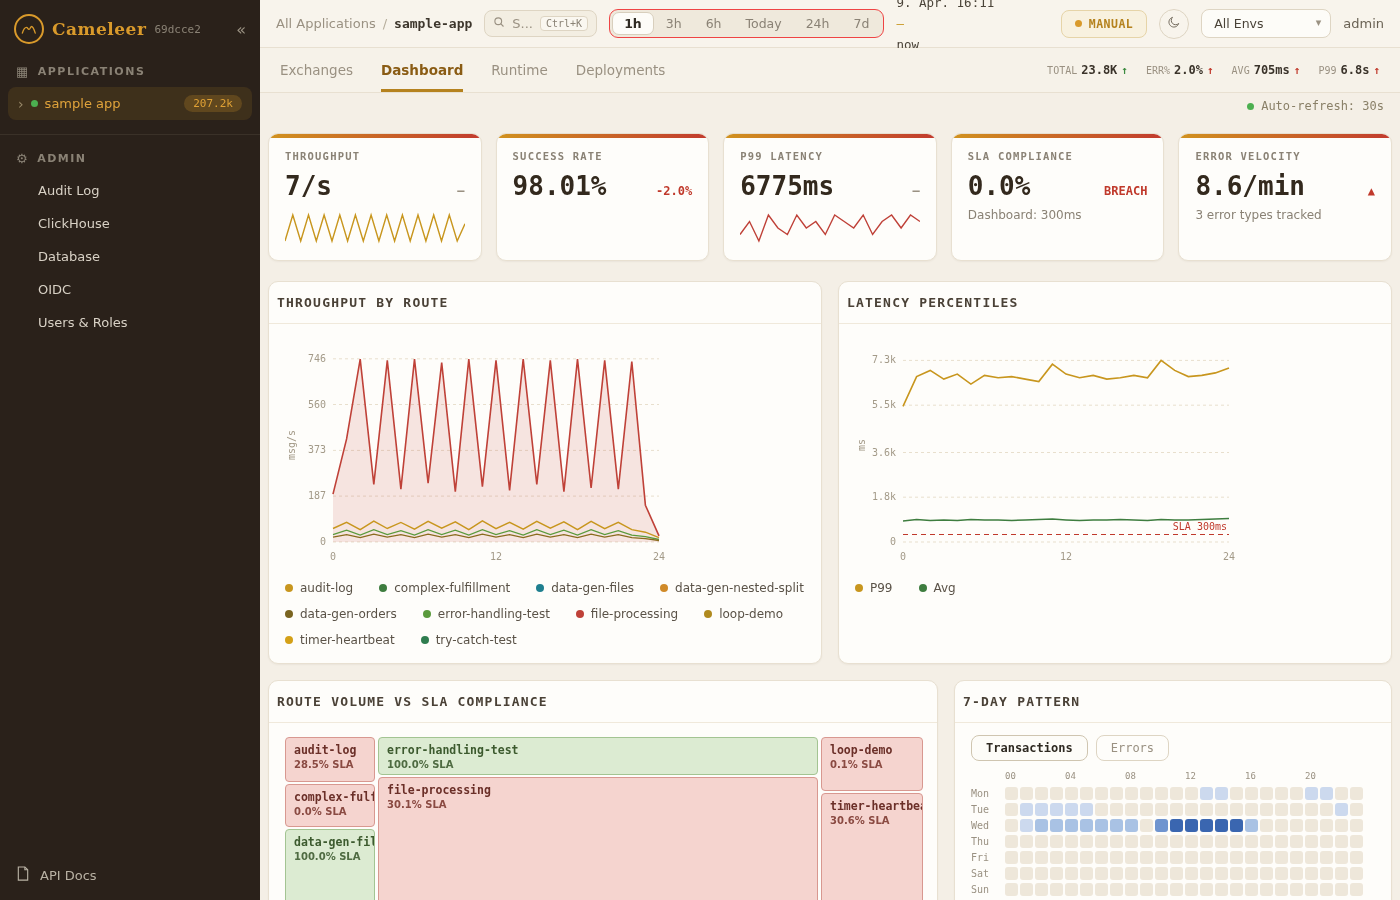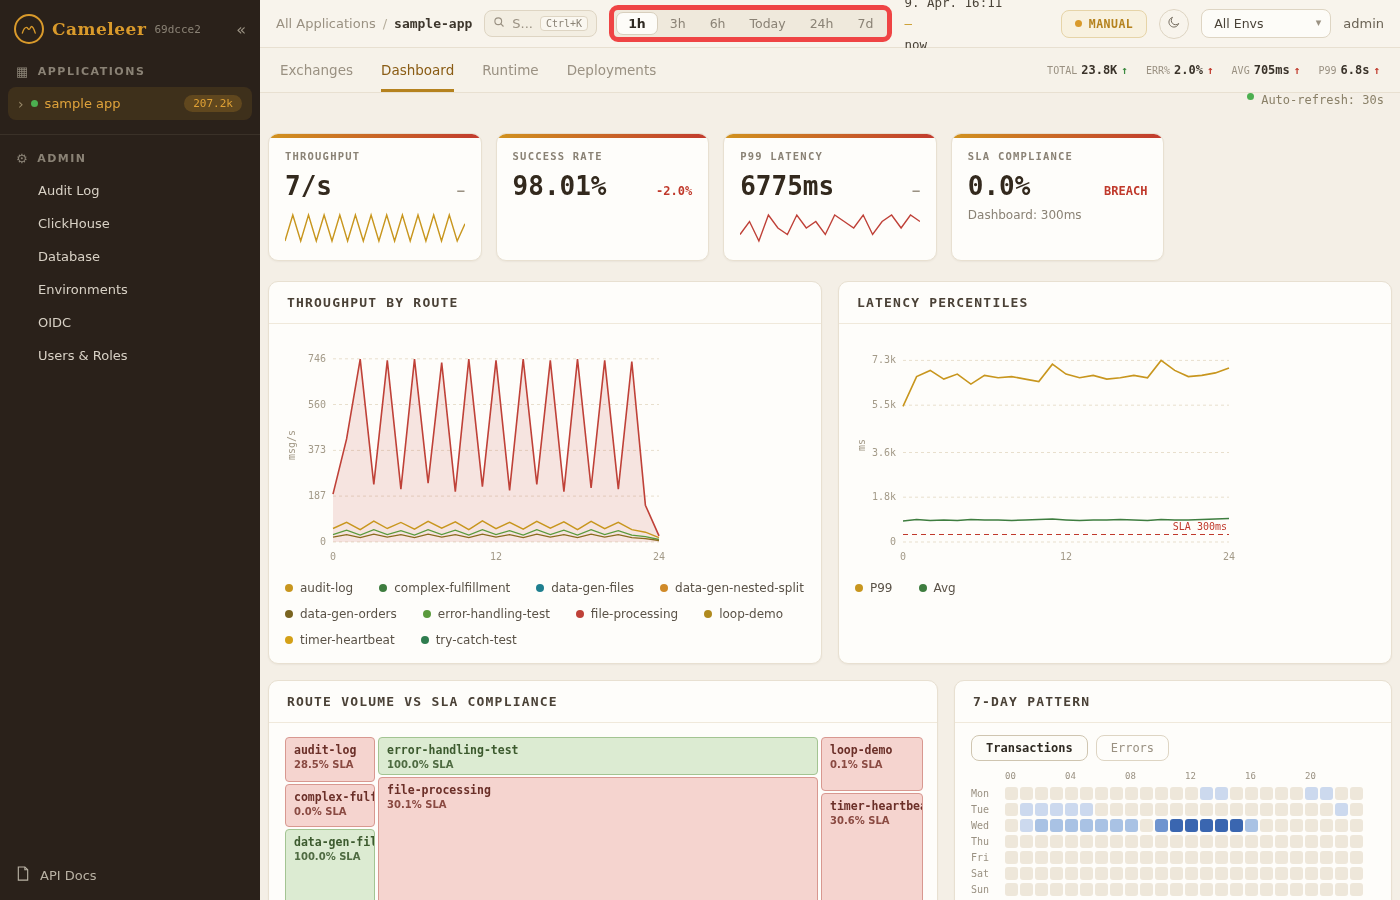--- a/index.html
+++ b/index.html
@@ -31,59 +31,59 @@
 
   
   .main { flex:1; display:flex; flex-direction:column; overflow:hidden; }
   .topbar { height:48px; display:flex; align-items:center; gap:12px; padding:0 16px; background:#f8f4ec; border-bottom:1px solid #e8e0d1; flex-shrink:0; white-space:nowrap; }
   .breadcrumb { display:flex; gap:7px; align-items:center; }
   .bc-root { color:#9a9182; cursor:pointer; }
   .bc-sep { color:#b5ac9a; }
   .bc-cur { font-family:"DejaVu Sans Mono",monospace; font-weight:bold; color:#3d362c; }
   .search-box { display:flex; align-items:center; gap:7px; border:1px solid #ded5c3; background:#f3eee2; border-radius:8px; padding:5px 8px; color:#9a9182; cursor:text; }
   .search-box kbd { font-family:"DejaVu Sans Mono",monospace; font-size:10px; color:#8a8275; border:1px solid #ded5c3; background:#faf7f0; border-radius:4px; padding:1px 5px; }
-  .range-group { display:flex; border:5px solid #ef4444; background:#efe9dc; border-radius:9px; padding:2px; }
+  .range-group { display:flex; border:1px solid #ef4444; background:#efe9dc; border-radius:9px; padding:2px; }
   .range-btn { border:none; background:transparent; font-family:"DejaVu Sans","Liberation Sans",sans-serif; font-size:12.5px; color:#8a8275; padding:4px 12px; border-radius:7px; cursor:pointer; }
   .range-btn.active { background:#fdfcf8; border:1px solid #d8cfbd; color:#2f2a22; font-weight:bold; padding:3px 11px; }
   .date-range { font-family:"DejaVu Sans Mono",monospace; font-size:12.5px; color:#4a4338; display:flex; gap:6px;flex-direction:column; }
   .date-range .sep { color:#c8961e; }
   .manual-btn { margin-left:auto; display:flex; align-items:center; gap:7px; border:1px solid #e6d4a8; background:#f8f1df; border-radius:8px; padding:6px 13px; font-family:"DejaVu Sans Mono",monospace; font-size:11.5px; font-weight:bold; letter-spacing:.5px; color:#b5821e; cursor:pointer; }
   .dot-amber { width:7px; height:7px; border-radius:50%; background:#d99a2b; }
   .moon-btn { width:30px; height:30px; border-radius:50%; border:1px solid #ded5c3; background:#f8f4ec; display:flex; align-items:center; justify-content:center; cursor:pointer; }
   .env-select { position:relative; border:1px solid #ded5c3; background:#fdfcf8; border-radius:8px; padding:6px 28px 6px 12px; font-size:12.5px; color:#4a4338; cursor:pointer; min-width:130px; }
   .env-caret { position:absolute; right:9px; top:6px; color:#9a9182; font-size:11px; }
   .user { color:#6a6254; font-size:13px; }
 
   .tabbar { height:45px; display:flex; align-items:stretch; padding:0 20px; gap:28px; border-bottom:1px solid #e8e0d1; background:#f6f2e9; flex-shrink:0; }
   .tabs { display:flex; gap:28px; }
   .tab { display:flex; align-items:center; color:#9a9182; font-size:13.5px; cursor:pointer; border-bottom:3px solid transparent; padding-top:3px; }
-  .tab.active { color:#8a5c14; font-weight:normal; border-bottom-color:#b5821e; }
+  .tab.active { color:#8a5c14; font-weight:bold; border-bottom-color:#b5821e; }
   .stats { margin-left:auto; display:flex; gap:18px; align-items:center; font-family:"DejaVu Sans Mono",monospace; }
   .stat { display:flex; gap:4px; align-items:baseline; }
   .stat-label { font-size:10px; color:#9a9182; }
   .stat-value { font-size:12px; font-weight:bold; color:#3a332a; }
   .stat-arrow { font-size:11px; font-weight:bold; }
 
-  .refresh-row { height:26px; display:flex; align-items:flex-start; justify-content:flex-end; gap:7px; padding:0 16px; font-family:"DejaVu Sans Mono",monospace; font-size:12px; color:#8a8068; flex-shrink:0; }
+  .refresh-row { height:26px; display:flex; align-items:center; justify-content:flex-end; gap:7px; padding:0 16px; font-family:"DejaVu Sans Mono",monospace; font-size:12px; color:#8a8068; flex-shrink:0; }
 
   .content { padding:6px 8px 0; }
   .kpis { display:grid; grid-template-columns:repeat(5,1fr); gap:14px; padding:8px 0 6px; }
   .kpi { position:relative; overflow:hidden; background:#fefdfa; border:1px solid #e8e0d1; border-radius:10px; padding:16px 16px 8px; box-shadow:0 1px 2px rgba(90,70,40,.06); min-height:128px; }
   .kpi::before { content:""; position:absolute; top:0; left:0; right:0; height:4px; background:linear-gradient(90deg,#d1921f,#c23b2e); }
   .kpi-title { font-family:"DejaVu Sans Mono",monospace; font-size:10.5px; font-weight:bold; letter-spacing:1.2px; color:#8a8275; margin-bottom:9px; }
   .kpi-mid { display:flex; justify-content:space-between; align-items:baseline; }
   .kpi-value { font-family:"DejaVu Sans Mono",monospace; font-weight:bold; font-size:26px; color:#33291d; }
   .kpi-delta { font-family:"DejaVu Sans Mono",monospace; font-size:12px; font-weight:bold; }
   .kpi-sub { font-size:12px; color:#8a8275; margin-top:7px; min-height:2px; }
   .spark { display:block; margin-top:2px; width:100%; }
 
   .charts-row { display:grid; grid-template-columns:1fr 1fr; gap:16px; margin-top:14px; }
   .bottom-row { display:grid; grid-template-columns:670px 1fr; gap:16px; margin-top:16px; }
   .panel { background:#fefdfa; border:1px solid #e8e0d1; border-radius:10px; box-shadow:0 1px 2px rgba(90,70,40,.06); overflow:hidden; }
-  .panel-h { padding:13px 18px; font-family:"DejaVu Sans Mono",monospace; font-weight:bold; font-size:13px; letter-spacing:1.2px; color:#4a4136; border-bottom:1px solid #f0e9db; }
+  .panel-h { padding:13px 8px; font-family:"DejaVu Sans Mono",monospace; font-weight:bold; font-size:13px; letter-spacing:1.2px; color:#4a4136; border-bottom:1px solid #f0e9db; }
   .panel-body { padding:10px 14px 4px; }
   svg .tick { font:10px "DejaVu Sans Mono",monospace; fill:#a39a88; }
   svg .grid { stroke:#e8dfcd; stroke-dasharray:3 3; stroke-width:1; }
   svg .slabel { font:10px "DejaVu Sans Mono",monospace; fill:#c0392b; }
   .legend { display:flex; flex-wrap:wrap; column-gap:26px; row-gap:12px; padding:8px 16px 16px; font-size:12px; color:#5a5247; }
   .leg-item { display:flex; align-items:center; gap:7px; cursor:pointer; }
   .leg-dot { width:8px; height:8px; border-radius:50%; display:inline-block; }
 
   .treemap { position:relative; margin:14px 16px; height:175px; }
   .tm-box { position:absolute; border:1px solid; border-radius:4px; padding:5px 8px; overflow:hidden; cursor:pointer; }
@@ -130,21 +130,20 @@
   </div>
   <div class="section-h admin">
     <span class="s-icon">⚙</span>
     <span>ADMIN</span>
   </div>
   <nav class="admin-nav">
 
   <div class="admin-item">Audit Log</div>
       <div class="admin-item">ClickHouse</div>
       <div class="admin-item">Database</div>
-      <div class="admin-item">Environments</div>
       <div class="admin-item">OIDC</div>
       <div class="admin-item">Users &amp; Roles</div>
     </nav>
   <div class="api-docs">
     <span>
       <svg width="14" height="15" viewBox="0 0 14 16">
           <path d="M2 1h7l3 3v11H2z" fill="none" stroke="#b9b2a4" stroke-width="1.2"></path>
           <path d="M9 1v3h3" fill="none" stroke="#b9b2a4" stroke-width="1.2"></path>
         </svg>
     </span>
@@ -284,20 +283,29 @@
         <div class="kpi">
           <div class="kpi-title">SLA COMPLIANCE</div>
           <div class="kpi-mid">
             <span class="kpi-value">0.0%</span>
             <span class="kpi-delta" style="color: rgb(192, 57, 43); padding-left: 44px;">BREACH</span>
           </div>
           <div class="kpi-sub">Dashboard: 300ms</div>
 
         </div>
 
+        <div class="kpi">
+          <div class="kpi-title">ERROR VELOCITY</div>
+          <div class="kpi-mid">
+            <span class="kpi-value">8.6/min</span>
+            <span class="kpi-delta" style="color: rgb(192, 57, 43);">▲</span>
+          </div>
+          <div class="kpi-sub">3 error types tracked</div>
+
+        </div>
       </section>
 
     <section class="charts-row">
       <div class="panel">
         <div class="panel-h">THROUGHPUT BY ROUTE</div>
         <div class="panel-body">
           <svg width="526" height="232">
               <line class="grid" x1="50" x2="376" y1="208.0" y2="208.0"></line>
               <text class="tick" x="43" y="211.0" text-anchor="end">0</text>
               <line class="grid" x1="50" x2="376" y1="162.1" y2="162.1"></line>

